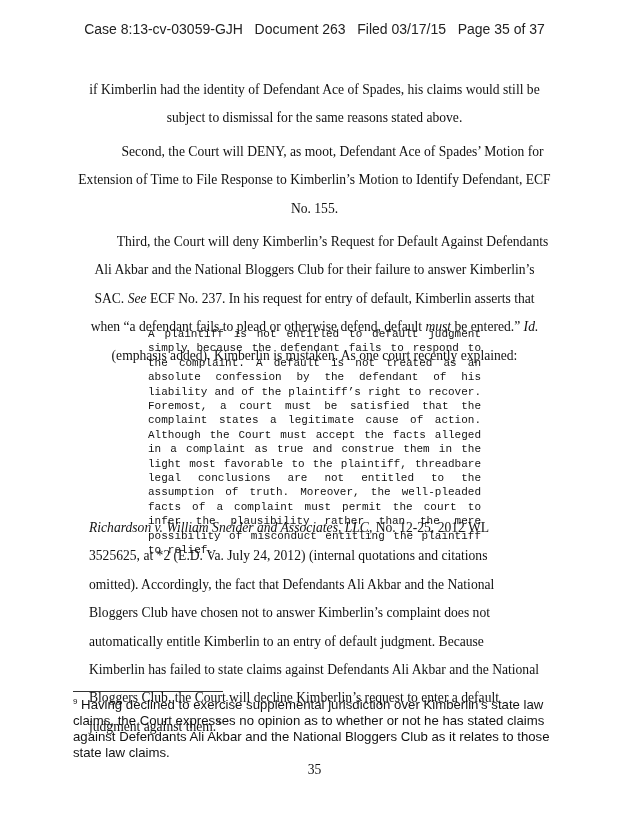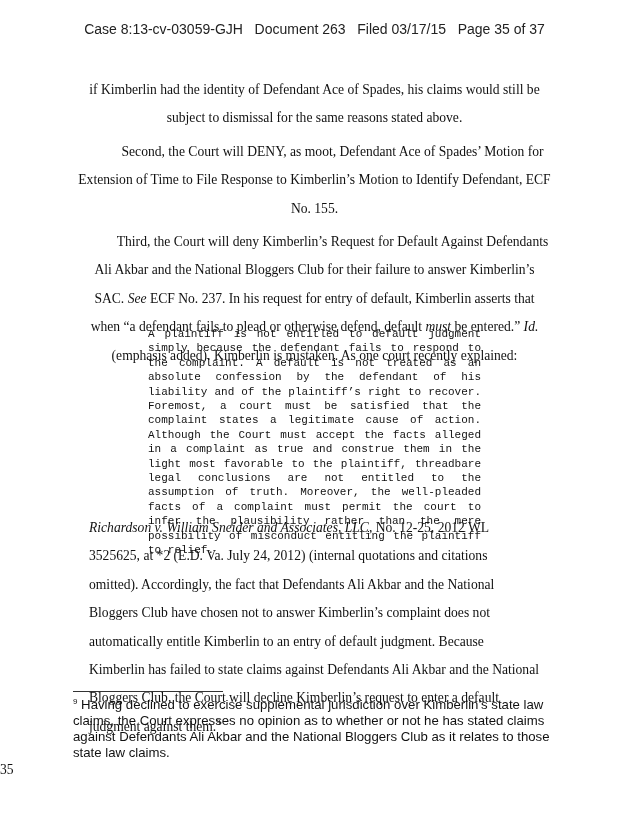--- a/index.html
+++ b/index.html
@@ -25,21 +25,21 @@
     }
     .body-text2 p { margin: 16px; }
     sup { font-size: 8.5px; line-height: 0; vertical-align: super; }
     .fn-rule { position: absolute; left: 73px; top: 691px; width: 150px; height: 0; border-top: 1px solid #333; }
     .footnote {
       position: absolute; left: 73px; width: 483px; top: 697px;
       font-family: Liberation Sans, sans-serif; font-size: 13.2px; line-height: 16px;
     }
     .footnote .fn-mark { font-size: 8px; vertical-align: super; line-height: 0; }
     .page-num {
-      position: absolute; left: 0; width: 629px; top: 762px; text-align: left;
+      position: absolute; left: 0; width: 629px; top: 762px; text-align: center;
       font-family: "Liberation Serif", serif; font-size: 13.6px;
     }
   </style>
 </head>
 <body>
 
 <div class="header">Case 8:13-cv-03059-GJH   Document 263   Filed 03/17/15   Page 35 of 37</div>
 
 <div class="body-text">
   <p>if Kimberlin had the identity of Defendant Ace of Spades, his claims would still be subject to dismissal for the same reasons stated above.</p>

